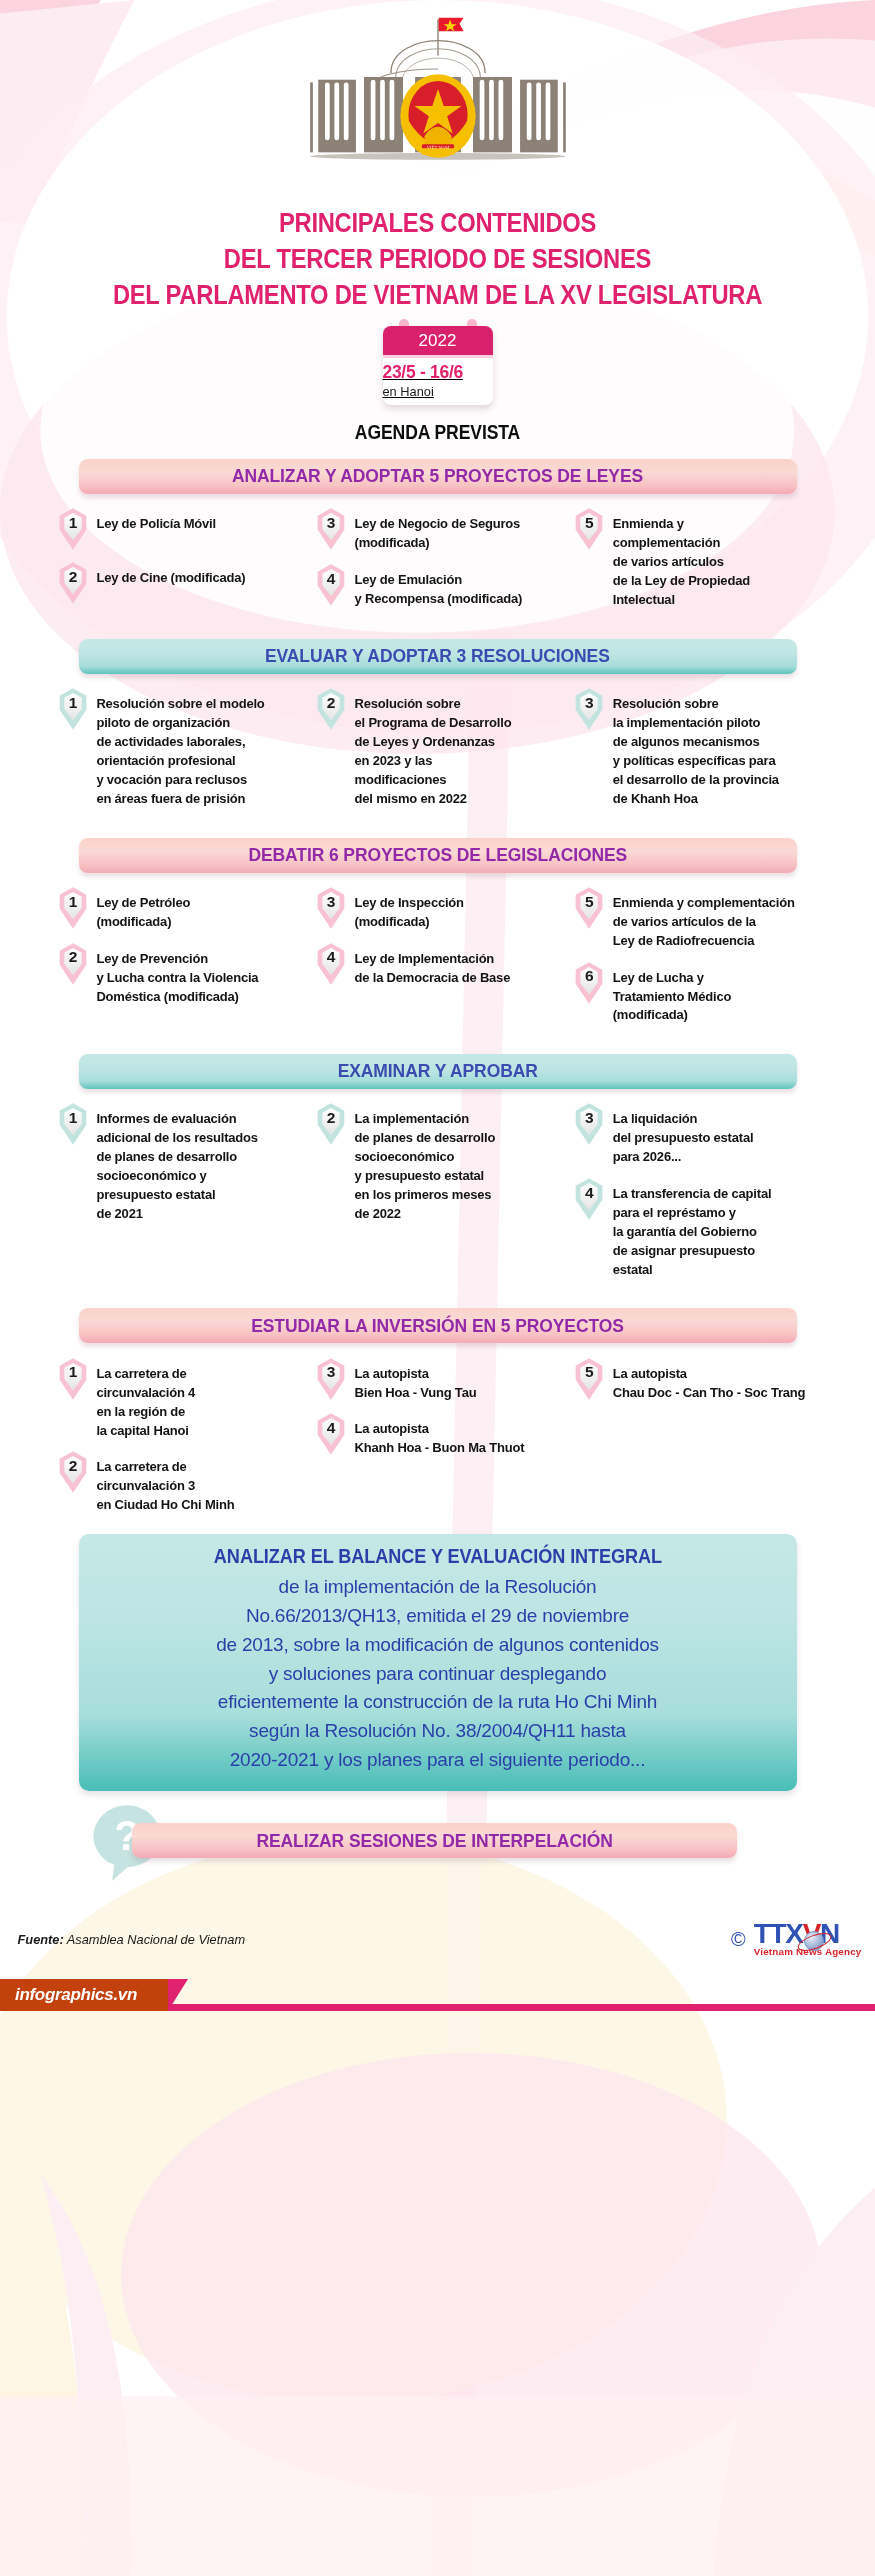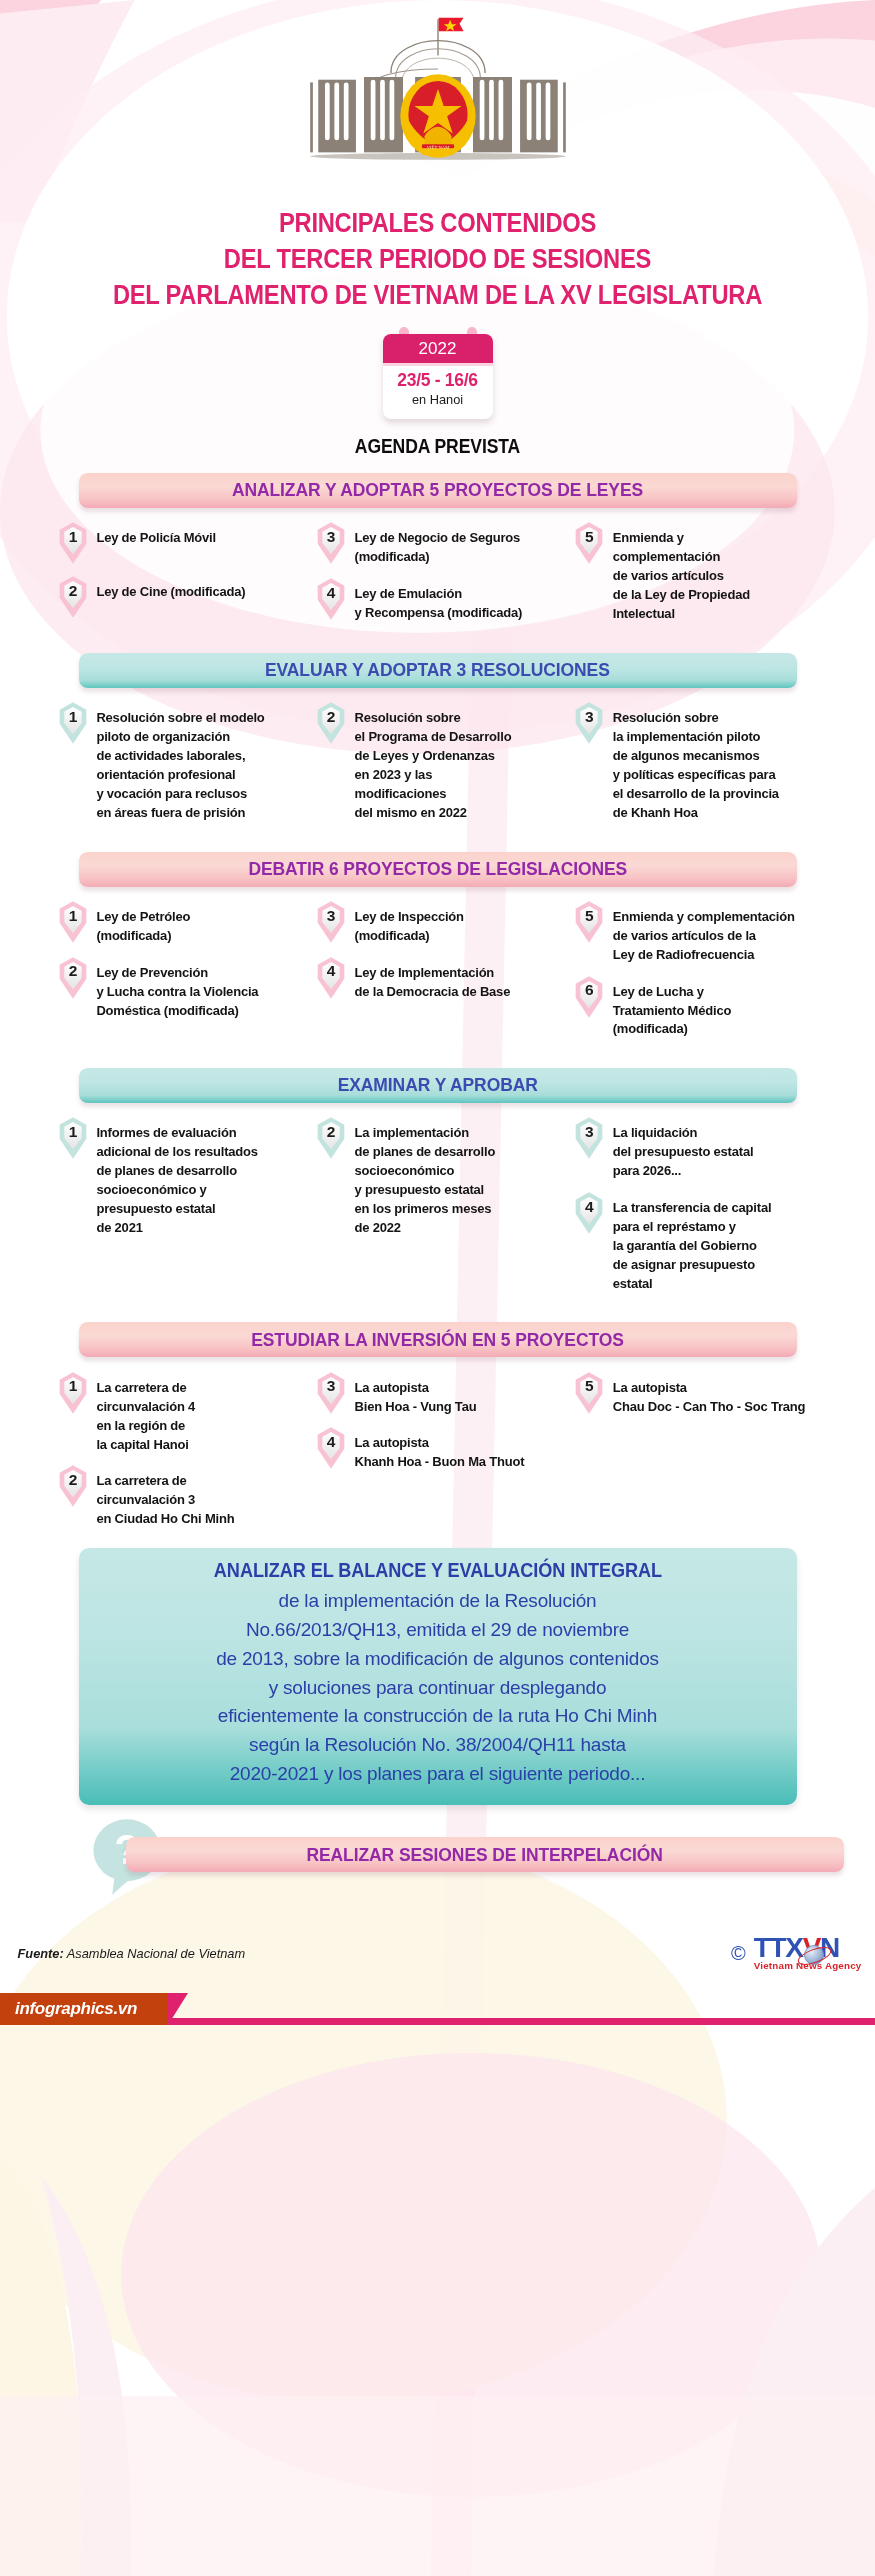--- a/index.html
+++ b/index.html
@@ -34,21 +34,21 @@
     font-weight: bold;
     font-size: 27px;
     letter-spacing: -0.3px;
     line-height: 1.34;
     transform: scaleX(0.88);
     white-space: nowrap;
   }
   .title-line.l3 { font-size: 27px; }
 
   
-  .cal-wrap { display: flex; justify-content: center; margin-top: 21px; }
+  .cal-wrap { display: flex; justify-content: center; margin-top: 13px; }
   .cal {
     width: 110px;
     border-radius: 8px;
     background: #ffffff;
     box-shadow: 0 3.4px 6.7px rgba(120,90,100,0.22);
     overflow: visible;
     position: relative;
   }
   .cal-rings { position: absolute; top: -7.4px; left: 0; width: 100%; height: 13.5px; }
   .ring {
@@ -61,21 +61,21 @@
     position: relative; z-index: 2;
     background: #d9206b;
     border-radius: 8px 8px 0 0;
     color: #ffffff;
     font-size: 17px;
     text-align: center;
     padding: 4.7px 0 4px;
     font-weight: 400;
   }
   .cal-sep { height: 3.4px; background: #fbd3e0; }
-  .cal-body { padding: 4px 0 12px; text-align: center; }
+  .cal-body { padding: 4px 0 6px; text-align: left; text-decoration: underline; }
   .cal-range { color: #e0226e; font-weight: bold; font-size: 17.5px; letter-spacing: -0.3px; }
   .cal-place { color: #1b1b1b; font-size: 12.8px; margin-top: 0.7px; }
 
   
   .agenda {
     text-align: center; margin-top: 16px;
     font-weight: bold; font-size: 19.5px; color: #0d0d0d;
     letter-spacing: -0.1px;
     transform: scaleX(0.9);
   }
@@ -144,21 +144,21 @@
   }
   .panel-body {
     color: #2b3fa8; font-size: 19px; line-height: 1.52;
     letter-spacing: -0.2px;
     white-space: pre-line;
   }
 
   
   .interp { position: relative; width: 761px; margin: 32px auto 0; height: 50px; }
   .bubble { position: absolute; left: 35px; top: -19px; z-index: 1; }
-  .interp .bar { position: absolute; left: 69px; top: 0; width: 718px; margin: 0; z-index: 2; }
+  .interp .bar { position: absolute; left: 75px; top: 0; width: 605px; margin: 0; z-index: 2; }
 
   
   .footer { position: relative; margin-top: 44px; height: 94px; }
   .source {
     position: absolute; left: 17.5px; top: 15px;
     font-size: 12.8px; color: #1a1a1a; font-style: italic;
   }
   .source b { font-weight: bold; font-style: italic; }
   .ttx { position: absolute; right: 13.5px; top: 2.7px; display: flex; align-items: center; }
   .copyc {

